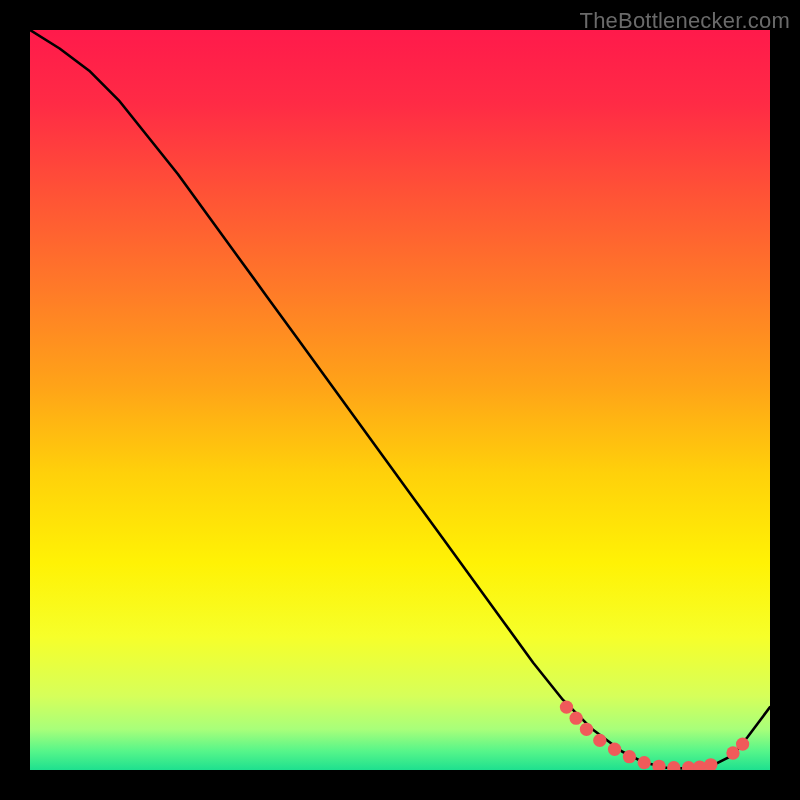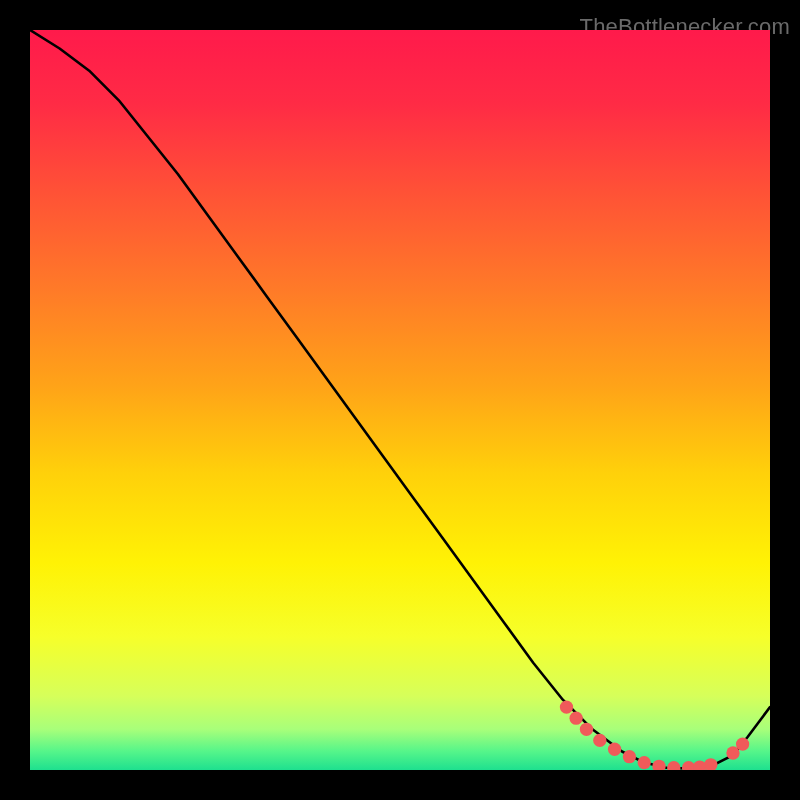--- a/index.html
+++ b/index.html
@@ -28,21 +28,21 @@
   .gradient-bg {
     position: absolute;
     inset: 0;
   }
   .curve-svg {
     position: absolute;
     inset: 0;
   }
   .attribution {
     position: absolute;
-    top: 14px;
+    top: 8px;
     right: 10px;
     color: #6a6a6a;
     font-size: 22px;
     letter-spacing: 0.2px;
   }
 </style>
 </head>
 <body>
 
 <div class="frame">

